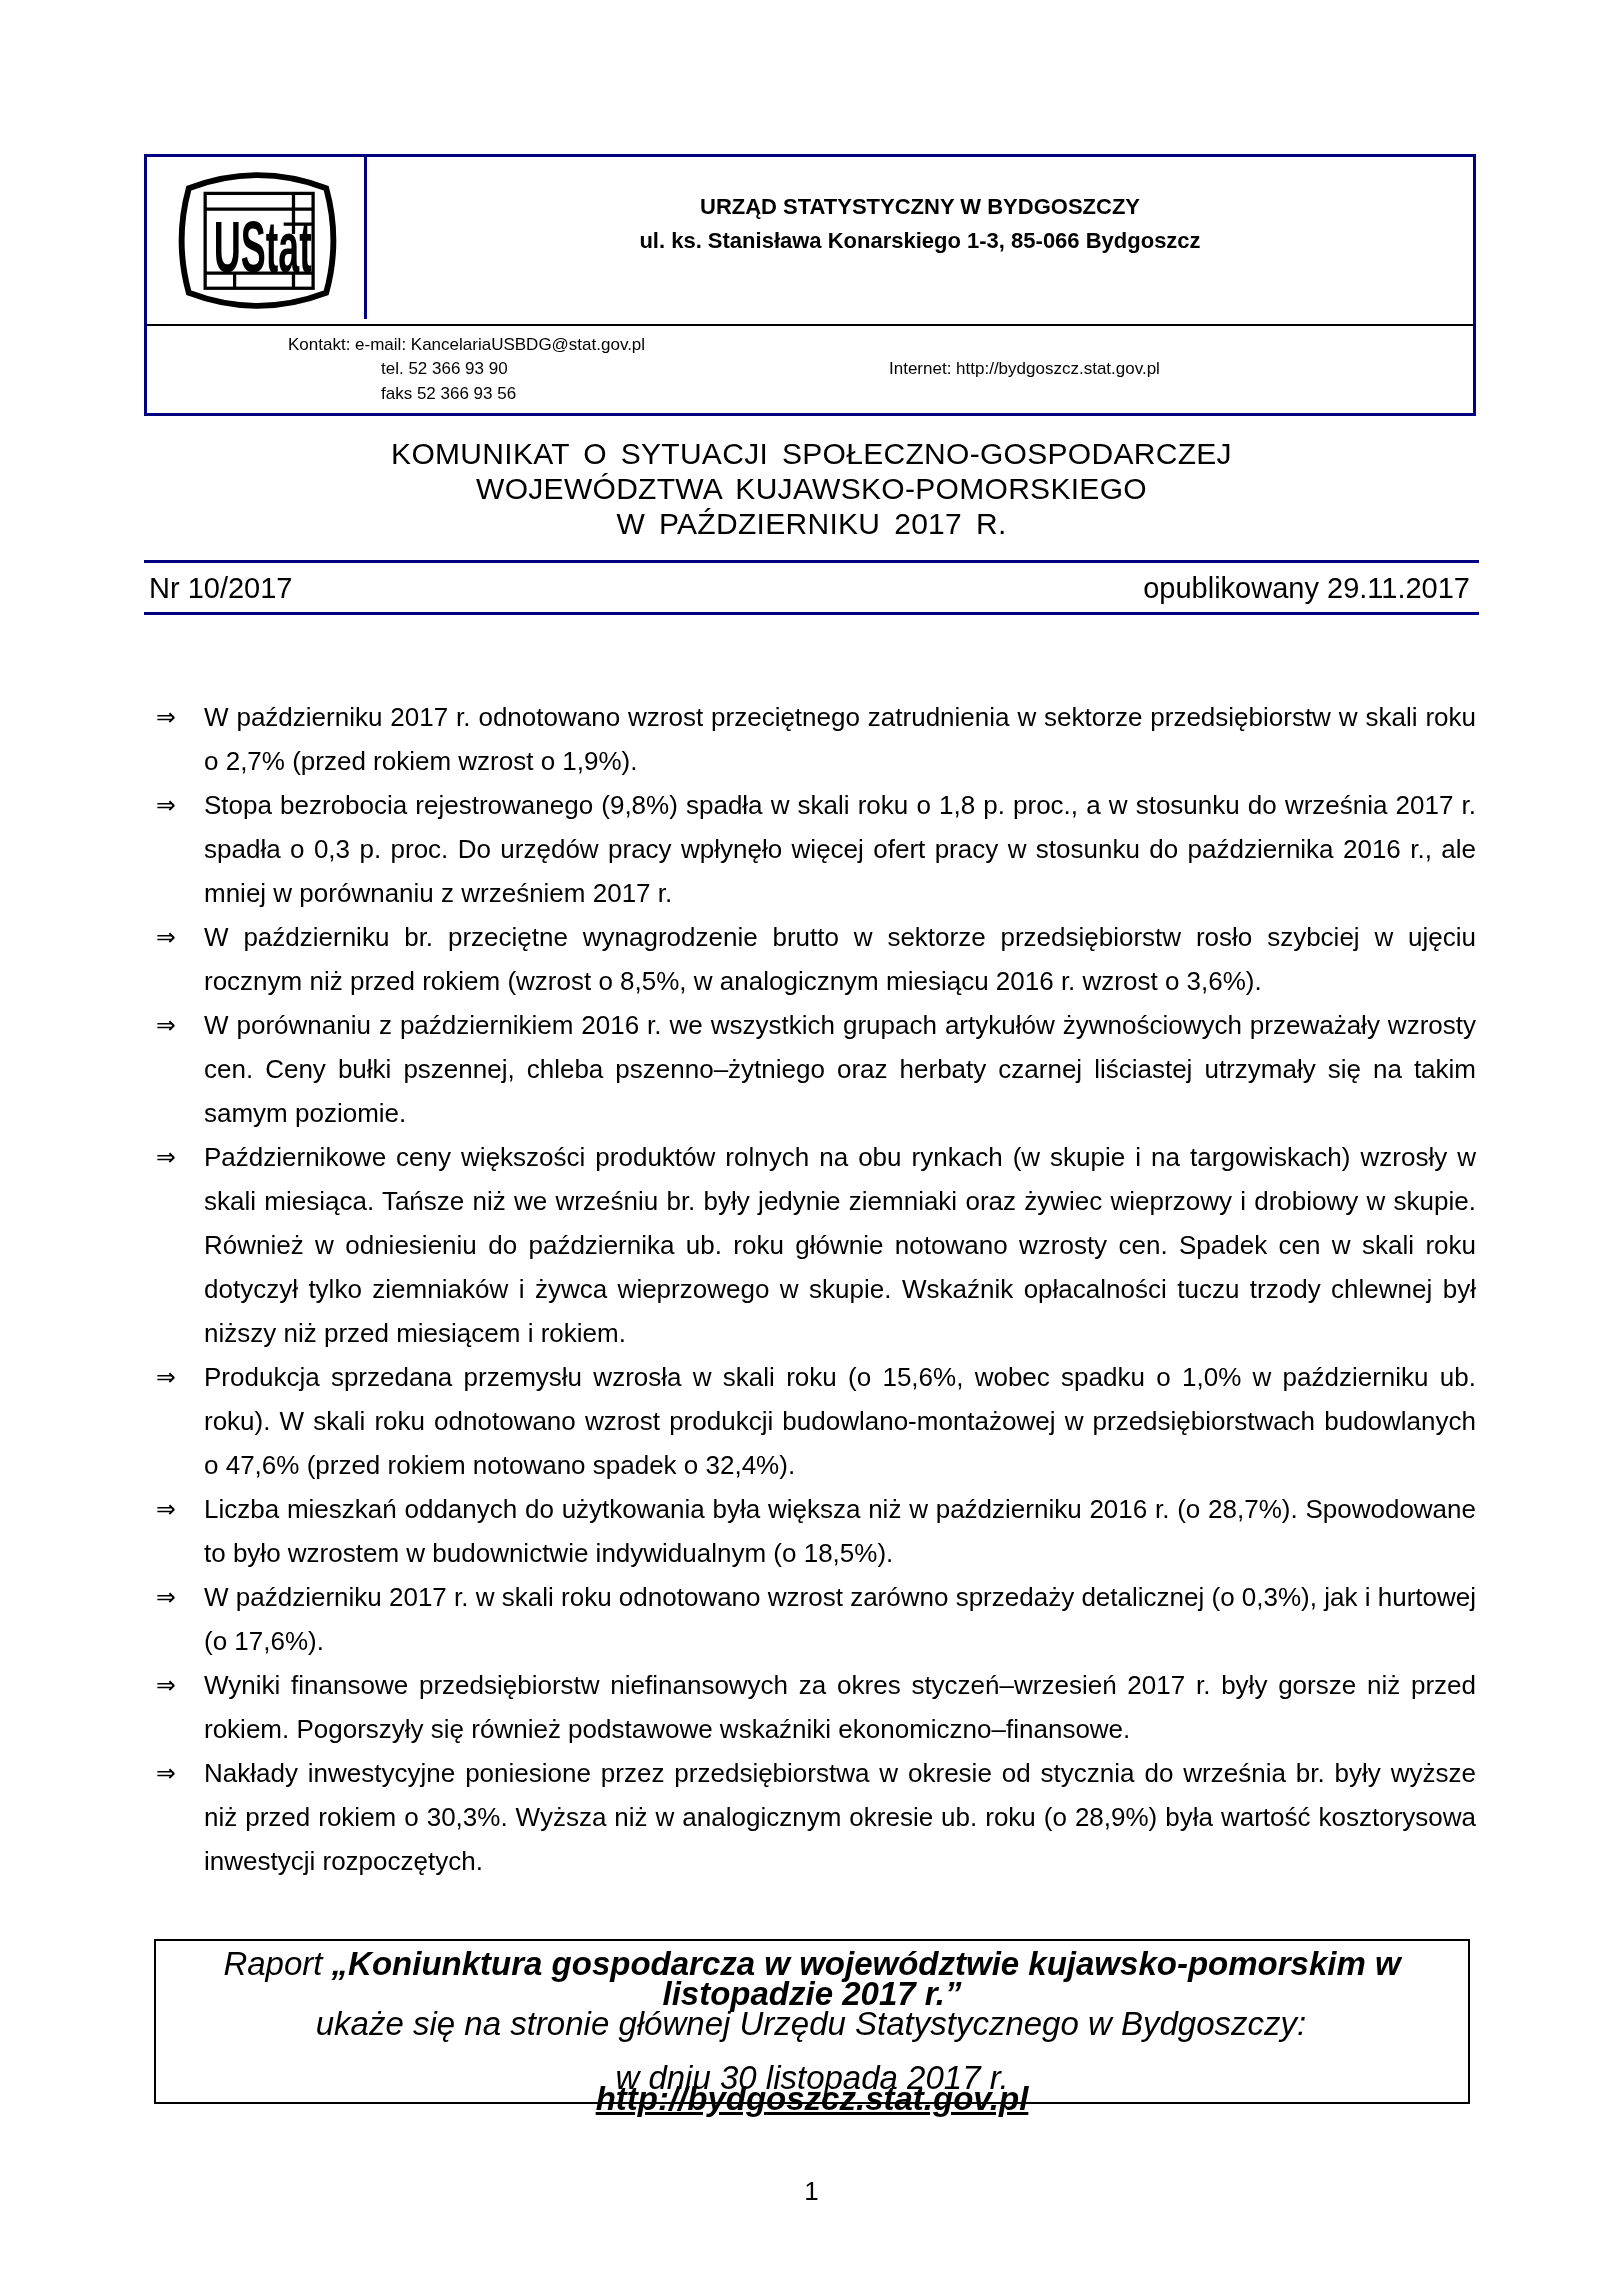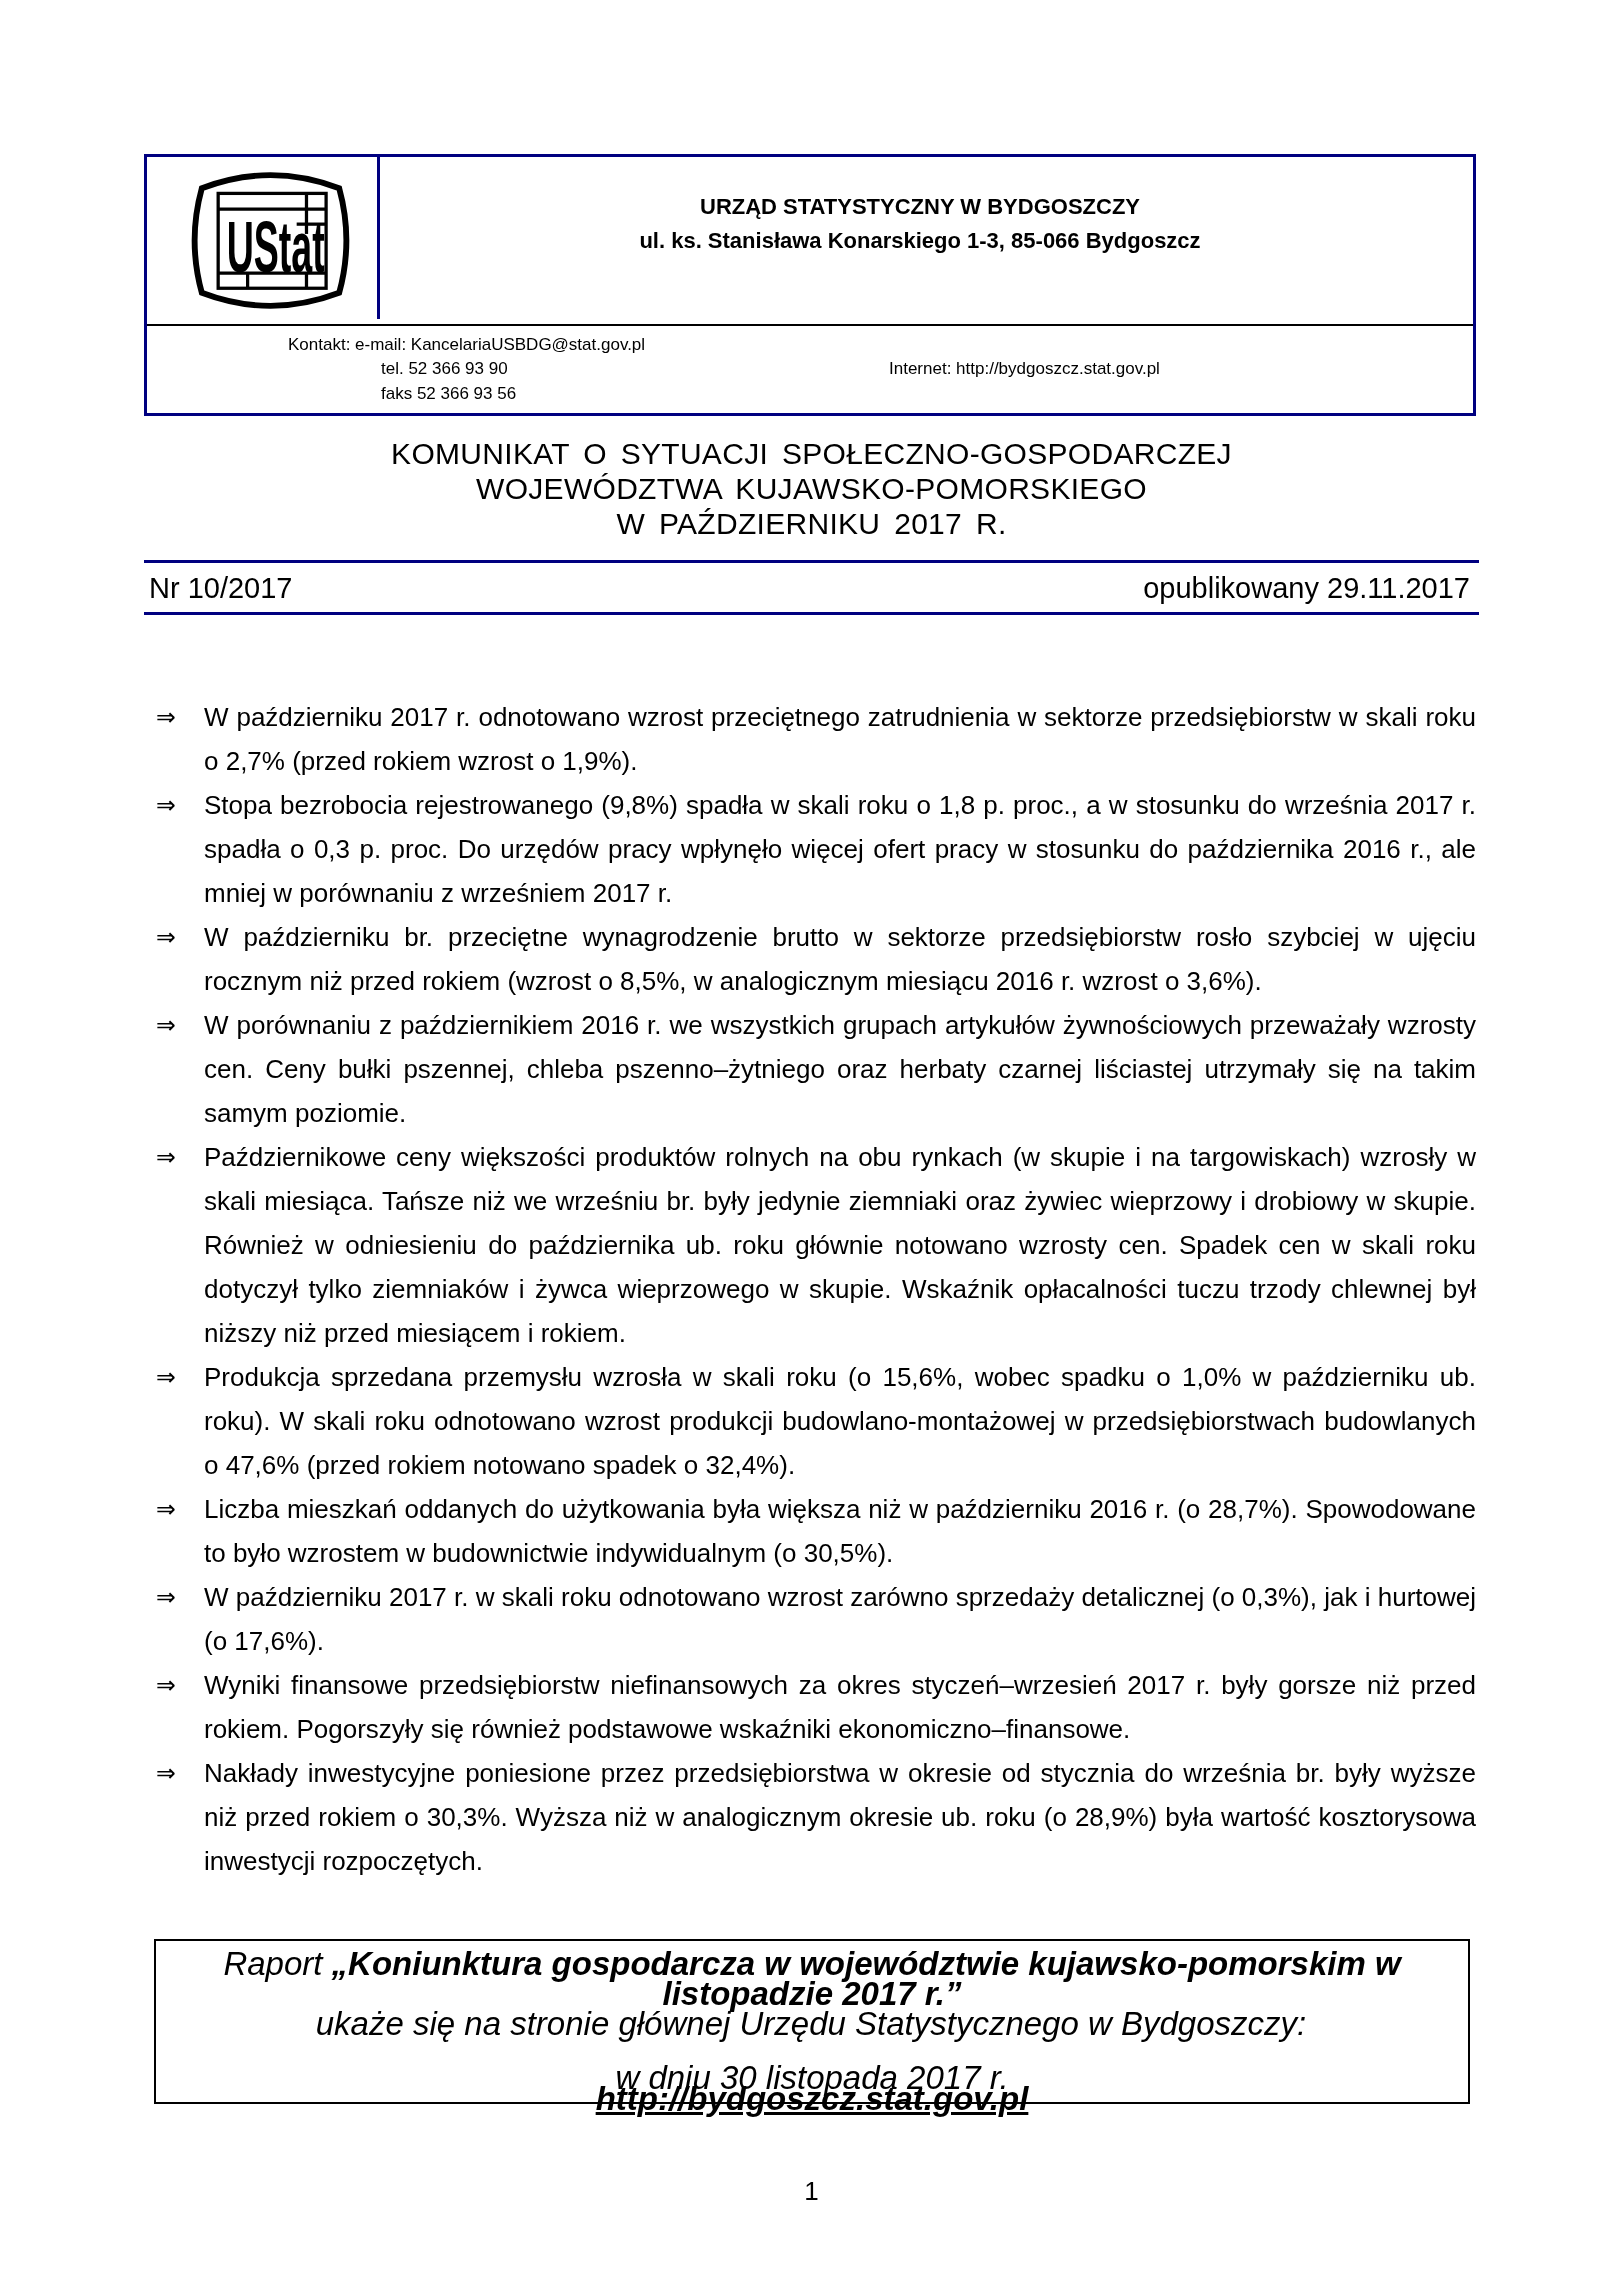--- a/index.html
+++ b/index.html
@@ -5,21 +5,21 @@
   html, body { margin: 0; padding: 0; background: #ffffff; }
   body { width: 1623px; height: 2295px; position: relative; overflow: hidden;
          font-family: "Liberation Sans", "DejaVu Sans", sans-serif; color: #000; }
 
   
   .hdr { position: absolute; left: 144px; top: 154px; width: 1332px; height: 262px;
          border: 3.3px solid #000080; box-sizing: border-box; }
   .hdr-top { position: absolute; left: 0; top: 0; right: 0; height: 169px;
              border-bottom: 2.6px solid #000; box-sizing: border-box; }
   .logo-cell { position: absolute; left: 0; top: 0; width: 220px; height: 162px;
-               border-right: 3.3px solid #000080; box-sizing: border-box; margin-left: 13px; }
+               border-right: 3.3px solid #000080; box-sizing: border-box; }
   .logo-svg { position: absolute; left: 22px; top: 5.2px; width: 177px; height: 157px; }
   .org { position: absolute; left: 220px; right: 0; top: 33px; text-align: center;
          font-weight: bold; font-size: 22px; line-height: 34px; }
   .contact { position: absolute; left: 0; top: 171px; right: 0; bottom: 0;
              font-size: 17px; line-height: 24px; padding-left: 12px; }
   .c1 { position: absolute; left: 141px; top: 5.2px; }
   .c2 { position: absolute; left: 234px; top: 29px; }
   .c3 { position: absolute; left: 234px; top: 54px; }
   .c4 { position: absolute; left: 742px; top: 29px; }
 
@@ -95,21 +95,21 @@
 </div>
 <div class="navy-line" style="top:612px;"></div>
 
 <ul class="bullets">
   <li><span class="arrow">⇒</span><span>W październiku 2017 r. odnotowano wzrost przeciętnego zatrudnienia w sektorze przedsiębiorstw w skali roku o 2,7% (przed rokiem wzrost o 1,9%).</span></li>
   <li><span class="arrow">⇒</span><span>Stopa bezrobocia rejestrowanego (9,8%) spadła w skali roku o 1,8 p. proc., a w stosunku do września 2017 r. spadła o 0,3 p. proc. Do urzędów pracy wpłynęło więcej ofert pracy w stosunku do października 2016 r., ale mniej w porównaniu z wrześniem 2017 r.</span></li>
   <li><span class="arrow">⇒</span><span>W październiku br. przeciętne wynagrodzenie brutto w sektorze przedsiębiorstw rosło szybciej w ujęciu rocznym niż przed rokiem (wzrost o 8,5%, w analogicznym miesiącu 2016 r. wzrost o 3,6%).</span></li>
   <li><span class="arrow">⇒</span><span>W porównaniu z październikiem 2016 r. we wszystkich grupach artykułów żywnościowych przeważały wzrosty cen. Ceny bułki pszennej, chleba pszenno–żytniego oraz herbaty czarnej liściastej utrzymały się na takim samym poziomie.</span></li>
   <li><span class="arrow">⇒</span><span>Październikowe ceny większości produktów rolnych na obu rynkach (w skupie i na targowiskach) wzrosły w skali miesiąca. Tańsze niż we wrześniu br. były jedynie ziemniaki oraz żywiec wieprzowy i drobiowy w skupie. Również w odniesieniu do października ub. roku głównie notowano wzrosty cen. Spadek cen w skali roku dotyczył tylko ziemniaków i żywca wieprzowego w skupie. Wskaźnik opłacalności tuczu trzody chlewnej był niższy niż przed miesiącem i rokiem.</span></li>
   <li><span class="arrow">⇒</span><span>Produkcja sprzedana przemysłu wzrosła w skali roku (o 15,6%, wobec spadku o 1,0% w październiku ub. roku). W skali roku odnotowano wzrost produkcji budowlano-montażowej w przedsiębiorstwach budowlanych o 47,6% (przed rokiem notowano spadek o 32,4%).</span></li>
-  <li><span class="arrow">⇒</span><span>Liczba mieszkań oddanych do użytkowania była większa niż w październiku 2016 r. (o 28,7%). Spowodowane to było wzrostem w budownictwie indywidualnym (o 30,5%).</span></li>
+  <li><span class="arrow">⇒</span><span>Liczba mieszkań oddanych do użytkowania była większa niż w październiku 2016 r. (o 28,7%). Spowodowane to było wzrostem w budownictwie indywidualnym (o 18,5%).</span></li>
   <li><span class="arrow">⇒</span><span>W październiku 2017 r. w skali roku odnotowano wzrost zarówno sprzedaży detalicznej (o 0,3%), jak i hurtowej (o 17,6%).</span></li>
   <li><span class="arrow">⇒</span><span>Wyniki finansowe przedsiębiorstw niefinansowych za okres styczeń–wrzesień 2017 r. były gorsze niż przed rokiem. Pogorszyły się również podstawowe wskaźniki ekonomiczno–finansowe.</span></li>
   <li><span class="arrow">⇒</span><span>Nakłady inwestycyjne poniesione przez przedsiębiorstwa w okresie od stycznia do września br. były wyższe niż przed rokiem o 30,3%. Wyższa niż w analogicznym okresie ub. roku (o 28,9%) była wartość kosztorysowa inwestycji rozpoczętych.</span></li>
 </ul>
 
 <div class="notice">
   <div class="n1"><span>Raport </span><b>„Koniunktura gospodarcza w województwie kujawsko-pomorskim w listopadzie 2017 r.”</b></div>
   <div class="n2">ukaże się na stronie głównej Urzędu Statystycznego w Bydgoszczy:</div>
   <div class="n3">http://bydgoszcz.stat.gov.pl</div>
   <div class="n4">w dniu 30 listopada 2017 r.</div>

